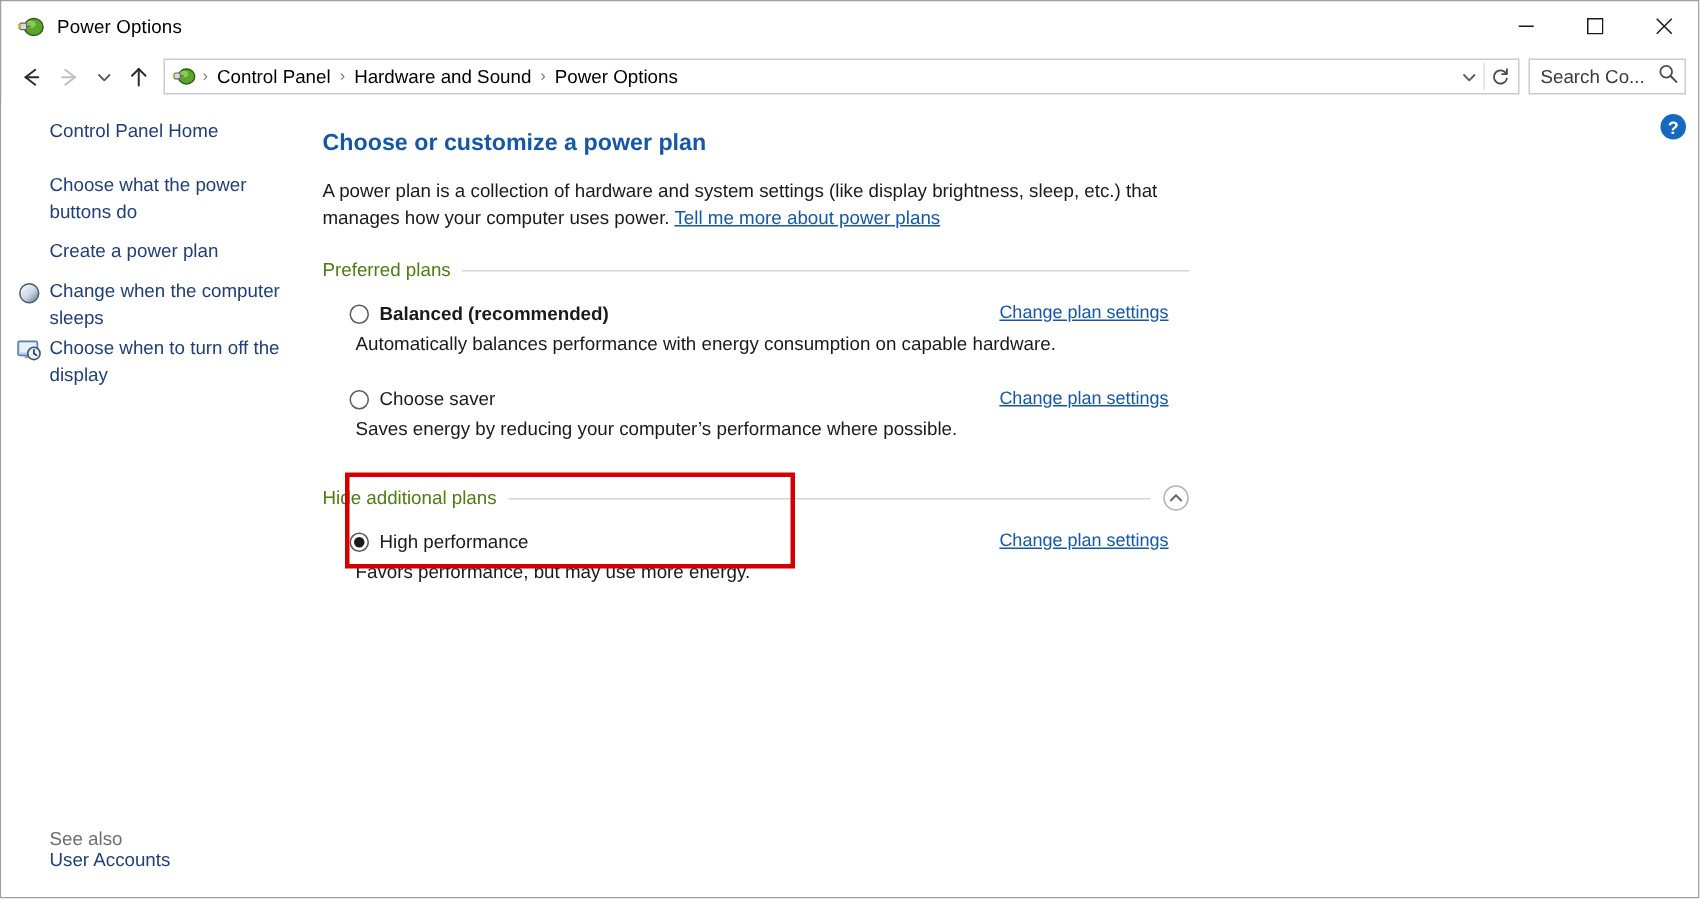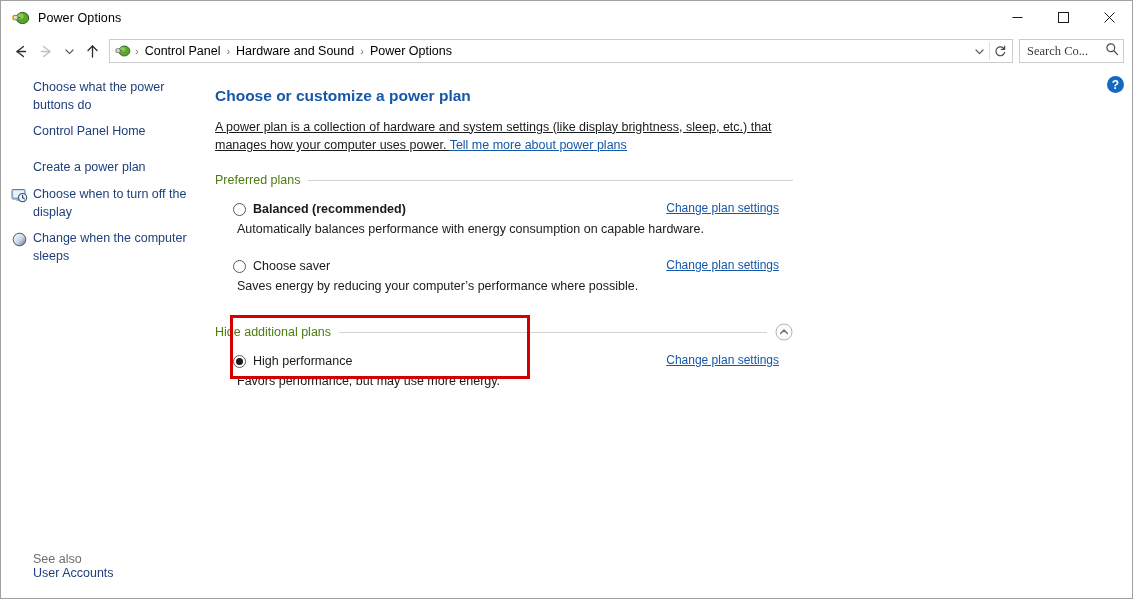--- a/index.html
+++ b/index.html
@@ -125,21 +125,20 @@
     background: #e0e0e0;
   }
   #searchbox {
     width: 105px;
     height: 24px;
     border: 1px solid #cccccc;
     background: #ffffff;
     display: flex;
     align-items: center;
     padding: 0 4px 0 7px;
-    font-family: Liberation Serif, serif;
   }
   #search-text {
     flex: 1 1 auto;
     font-size: 12.5px;
     color: #3b3b3b;
     white-space: nowrap;
     overflow: hidden;
   }
 
   
@@ -215,21 +214,20 @@
     padding-left: 2px;
     font-weight: bold;
   }
   #page-desc {
     font-size: 12.5px;
     color: #1a1a1a;
     line-height: 18.5px;
     width: 585px;
     margin-bottom: 17px;
     padding-left: 2px;
-    text-decoration: underline;
   }
   #page-desc a {
     color: #1558a8;
     text-decoration: underline;
   }
 
   .group {
     width: 578px;
     margin-left: 2px;
     position: relative;
@@ -436,65 +434,65 @@
           <path d="M8.7 8.7 L12.6 12.6" stroke="#4a4a4a" stroke-width="1.3" stroke-linecap="round"></path>
         </svg>
       </span>
     </div>
   </div>
 
   <div id="content">
 
     <div id="sidebar">
 
+      <div class="side-link" id="side-home">
+        <span class="sl-icon blank"></span>
+        <span class="sl-text">Control Panel Home</span>
+      </div>
+
       <div class="side-link" id="side-buttons">
         <span class="sl-icon blank"></span>
         <span class="sl-text">Choose what the power buttons do</span>
       </div>
 
-      <div class="side-link" id="side-home">
-        <span class="sl-icon blank"></span>
-        <span class="sl-text">Control Panel Home</span>
-      </div>
-
       <div class="side-link" id="side-create">
         <span class="sl-icon blank"></span>
         <span class="sl-text">Create a power plan</span>
-      </div>
-
-      <div class="side-link" id="side-display">
-        <span class="sl-icon">
-          <svg width="17" height="17" viewBox="0 0 17 17">
-            <rect x="1" y="2.5" width="13" height="9.5" rx="1" fill="#b9cde4" stroke="#5b7fa6" stroke-width="1"></rect>
-            <rect x="2.2" y="3.6" width="10.6" height="6.4" fill="#e9f1fa"></rect>
-            <rect x="5.4" y="12.2" width="4.6" height="1.6" fill="#8aa4c0"></rect>
-            <circle cx="11.6" cy="10.6" r="4.1" fill="#f2f6fb" stroke="#37567a" stroke-width="1.1"></circle>
-            <path d="M11.6 8.2 V10.7 L13.4 11.9" fill="none" stroke="#1f3550" stroke-width="1.1" stroke-linecap="round"></path>
-          </svg>
-        </span>
-        <span class="sl-text">Choose when to turn off the display</span>
       </div>
 
       <div class="side-link" id="side-sleep">
         <span class="sl-icon">
           <svg width="17" height="17" viewBox="0 0 17 17">
             <defs>
               <linearGradient id="moonG" x1="0" y1="0" x2="1" y2="1">
                 <stop offset="0%" stop-color="#ffffff"></stop>
                 <stop offset="55%" stop-color="#c7d6e6"></stop>
                 <stop offset="100%" stop-color="#5a6b7d"></stop>
               </linearGradient>
             </defs>
             <circle cx="8.5" cy="8.5" r="6.3" fill="url(#moonG)" stroke="#4a5a6b" stroke-width="1"></circle>
             <path d="M8.5 2.2 A6.3 6.3 0 0 1 8.5 14.8 A6.3 6.3 0 0 0 8.5 2.2 Z" fill="#36454f" opacity="0.85"></path>
           </svg>
         </span>
         <span class="sl-text">Change when the computer sleeps</span>
       </div>
 
+      <div class="side-link" id="side-display">
+        <span class="sl-icon">
+          <svg width="17" height="17" viewBox="0 0 17 17">
+            <rect x="1" y="2.5" width="13" height="9.5" rx="1" fill="#b9cde4" stroke="#5b7fa6" stroke-width="1"></rect>
+            <rect x="2.2" y="3.6" width="10.6" height="6.4" fill="#e9f1fa"></rect>
+            <rect x="5.4" y="12.2" width="4.6" height="1.6" fill="#8aa4c0"></rect>
+            <circle cx="11.6" cy="10.6" r="4.1" fill="#f2f6fb" stroke="#37567a" stroke-width="1.1"></circle>
+            <path d="M11.6 8.2 V10.7 L13.4 11.9" fill="none" stroke="#1f3550" stroke-width="1.1" stroke-linecap="round"></path>
+          </svg>
+        </span>
+        <span class="sl-text">Choose when to turn off the display</span>
+      </div>
+
       <div id="see-also">
         <div id="see-also-label">See also</div>
         <div id="see-also-link">User Accounts</div>
       </div>
     </div>
 
     <div id="main">
 
       <div id="help-btn">?</div>
 

